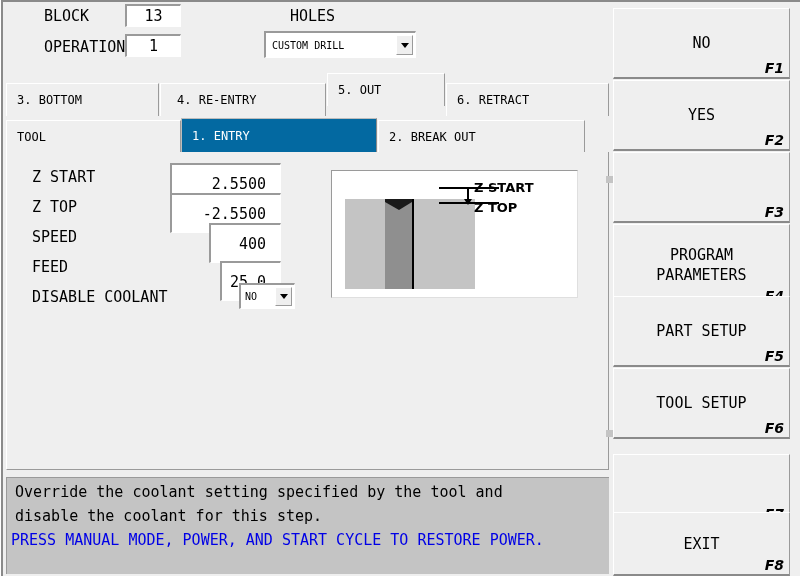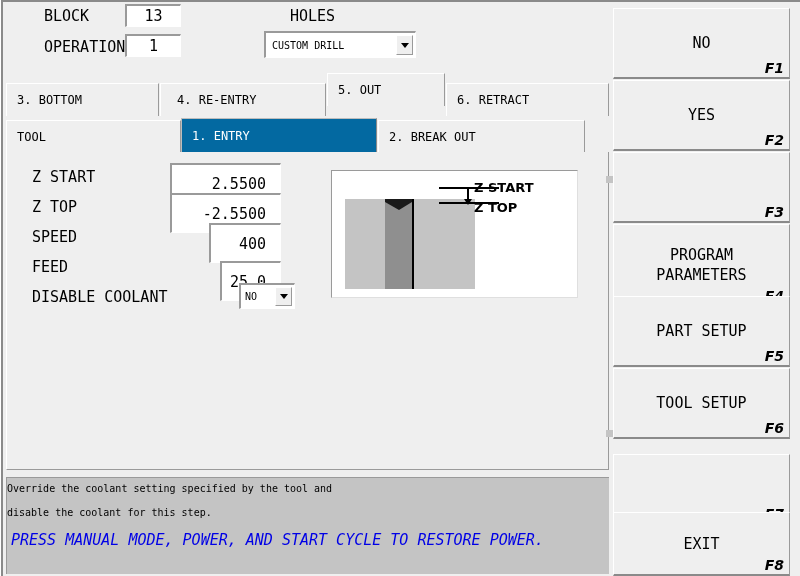--- a/index.html
+++ b/index.html
@@ -80,21 +80,21 @@
   #diagram .arrowhead{position:absolute;left:132px;top:28px;width:0;height:0;
                       border-left:4px solid transparent;border-right:4px solid transparent;
                       border-top:6px solid #000;}
   #diagram .dlabel{position:absolute;font-family:"DejaVu Sans","Liberation Sans",sans-serif;
                    font-weight:bold;font-size:13px;color:#000;white-space:nowrap;}
 
   
   #statusbar{position:absolute;left:6px;top:477px;width:603px;height:97px;
              background:#c4c4c4;box-sizing:border-box;
              border-top:1px solid #9a9a9a;border-left:1px solid #9a9a9a;}
-  .help-line{position:absolute;left:0;font-size:10px;color:#000;white-space:nowrap;}
+  .help-line{position:absolute;left:8px;font-size:15px;color:#000;white-space:nowrap;}
   .status-line{position:absolute;left:4px;font-size:15px;color:#0000e6;white-space:nowrap;}
 
   
   #fkeys{position:absolute;left:613px;top:2px;width:187px;height:574px;}
   .fkey{position:absolute;left:0;width:177px;box-sizing:border-box;
         background:#efefef;
         border-top:1px solid #ffffff;border-left:1px solid #ffffff;
         border-right:1px solid #9a9a9a;border-bottom:2px solid #8a8a8a;}
   .fkey .fk-label{position:absolute;left:0;right:0;top:50%;transform:translateY(-50%);
                   text-align:center;font-size:15px;color:#000;line-height:20px;
@@ -192,21 +192,21 @@
     <div class="arrow"></div>
     <div class="arrowhead"></div>
 
     <div class="dlabel" style="left:142px;top:9px;">Z START</div>
     <div class="dlabel" style="left:142px;top:29px;">Z TOP</div>
   </div>
 
   <div id="statusbar">
     <div class="help-line" style="top:5px;">Override the coolant setting specified by the tool and</div>
     <div class="help-line" style="top:29px;">disable the coolant for this step.</div>
-    <div class="status-line" style="top:53px;font-style:italic;">PRESS MANUAL MODE, POWER, AND START CYCLE TO RESTORE POWER.</div>
+    <div class="status-line" style="top:53px;">PRESS MANUAL MODE, POWER, AND START CYCLE TO RESTORE POWER.</div>
   </div>
 
   <div class="scrollpip" style="top:176px;right:186px;"></div>
   <div class="scrollpip" style="top:430px;right:186px;"></div>
 
   <div id="fkeys">
     <div class="fkey" style="top:6px;height:71px;">
       <div class="fk-label">NO</div>
       <div class="fk-num">F1</div>
     </div>

